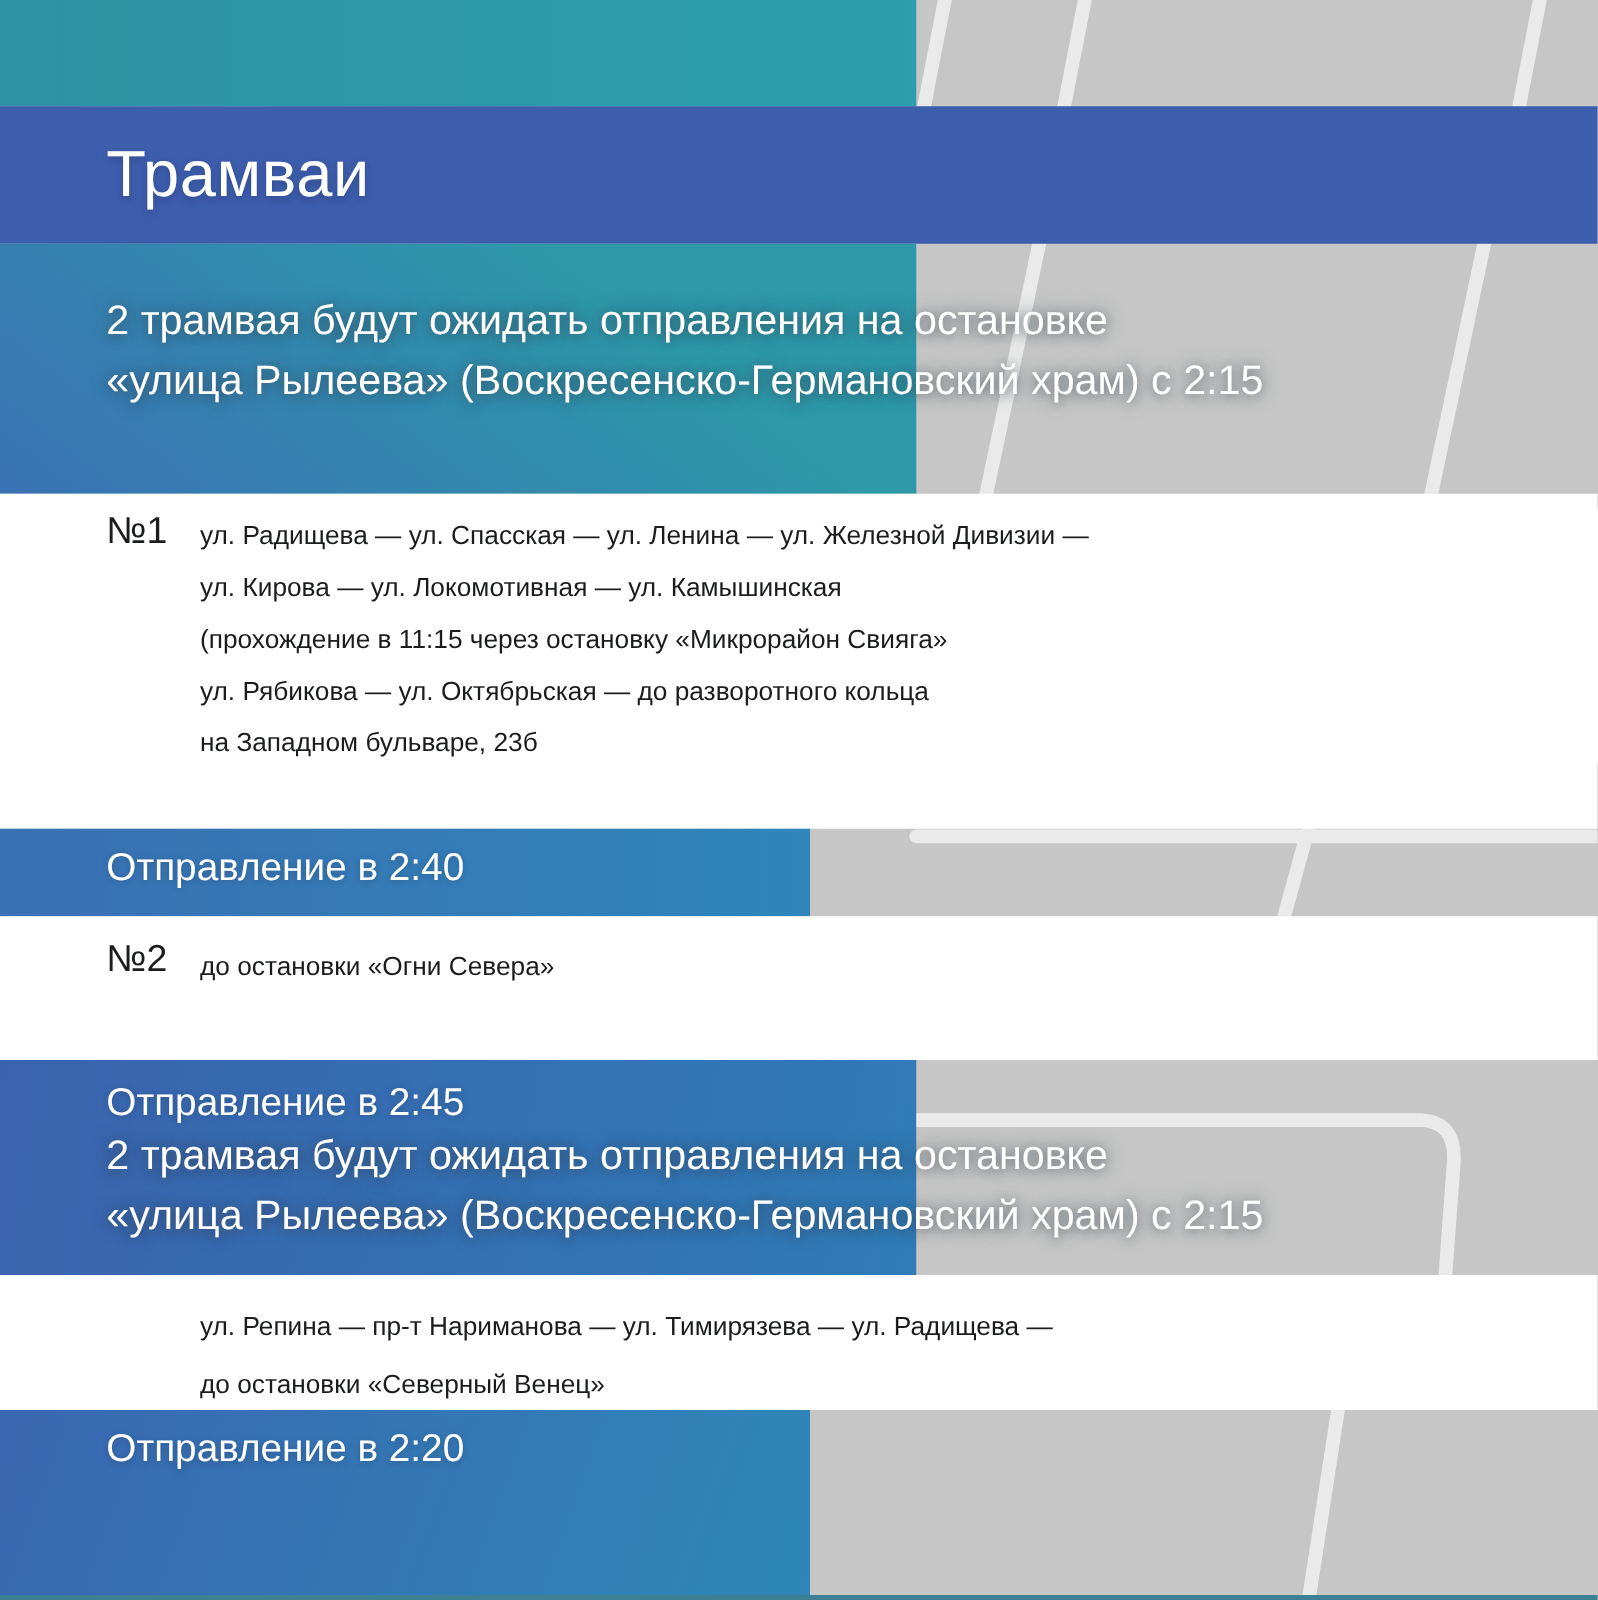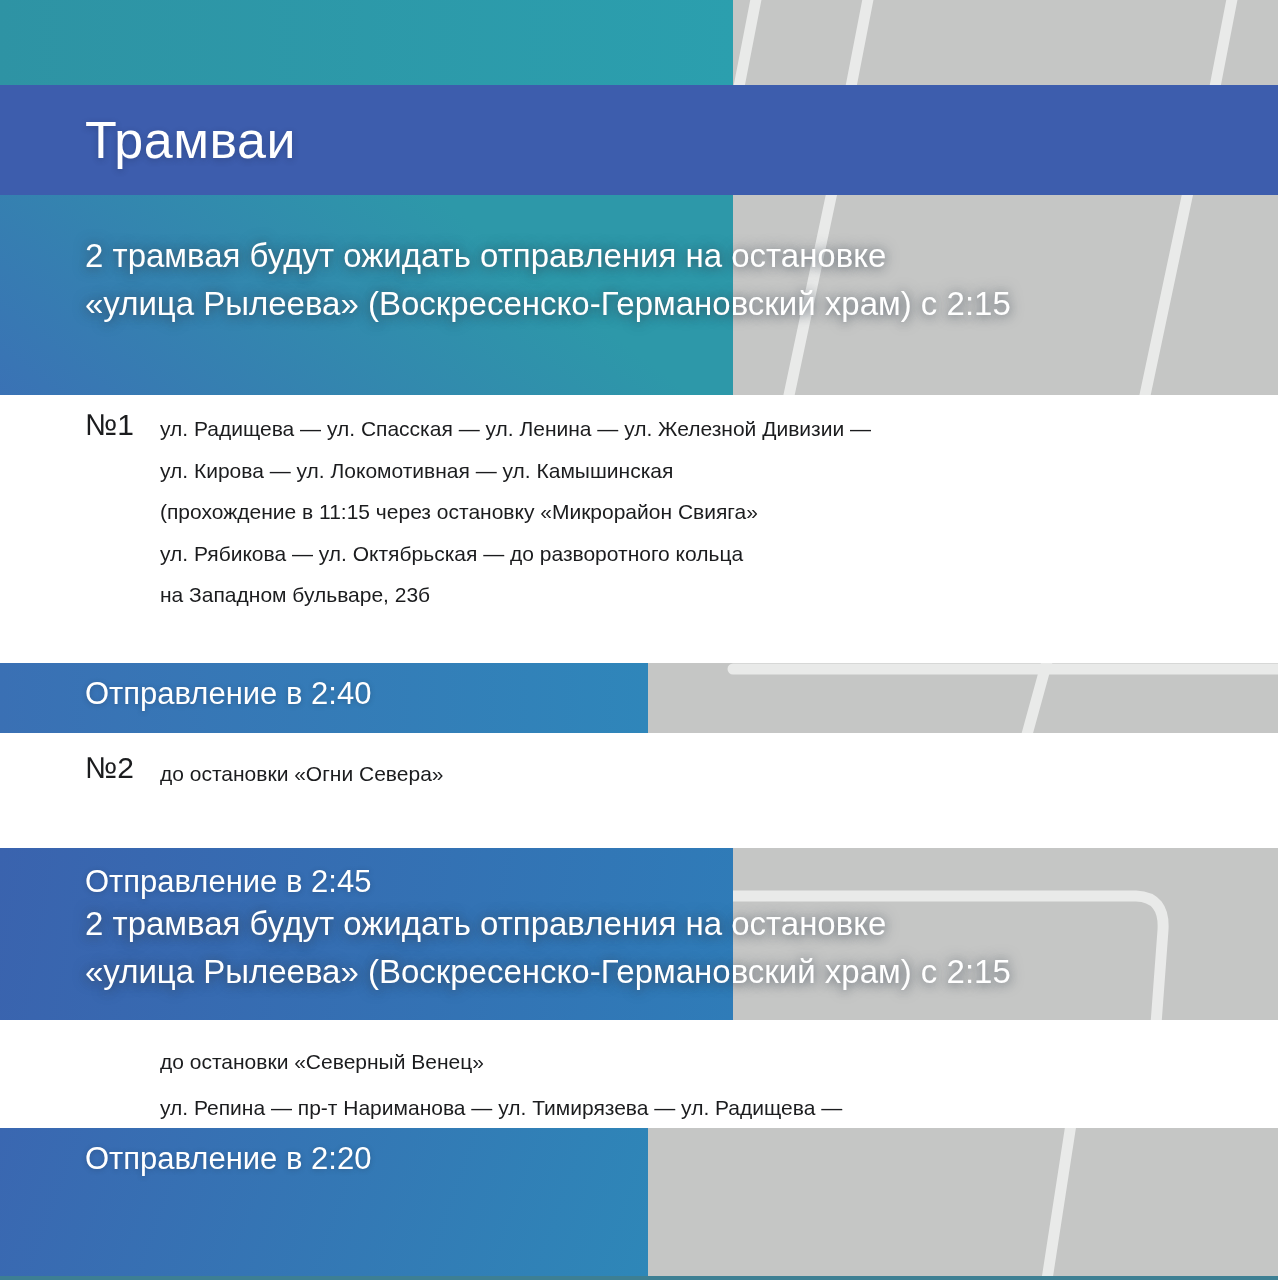--- a/index.html
+++ b/index.html
@@ -109,22 +109,22 @@
   <div class="band-label">Отправление в 2:45</div>
 </div>
 <div class="abs notice notice-mid">
   <div>2 трамвая будут ожидать отправления на остановке</div>
   <div>«улица Рылеева» (Воскресенско-Германовский храм) с 2:15</div>
 </div>
 
 <div class="abs block white-sec sec3">
   <div class="route-wrap">
     <div class="route-lines">
+      <div>ул. Репина — пр-т Нариманова — ул. Тимирязева — ул. Радищева —</div>
       <div>до остановки «Северный Венец»</div>
-      <div>ул. Репина — пр-т Нариманова — ул. Тимирязева — ул. Радищева —</div>
     </div>
   </div>
 </div>
 
 <div class="abs block band band-220">
   <div class="band-label">Отправление в 2:20</div>
 </div>
 
 <div class="abs bottom-strip"></div>
 

